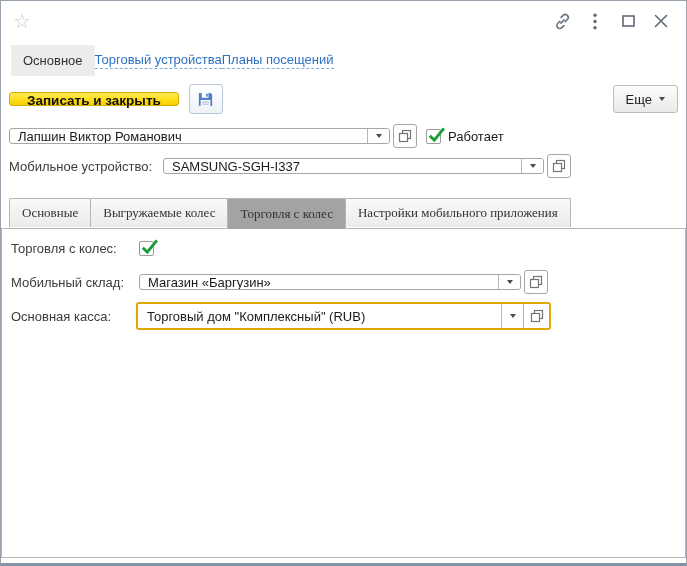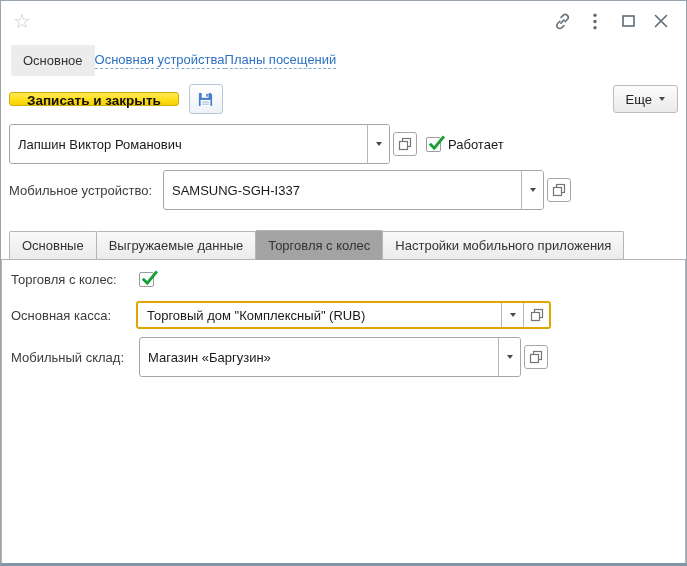--- a/index.html
+++ b/index.html
@@ -48,37 +48,37 @@
     border:1px solid #bdbdbd; border-radius:3px; cursor:pointer;
     font-family:"Liberation Sans",sans-serif;
   }
   .caret { width:0; height:0; border-left:3.5px solid transparent; border-right:3.5px solid transparent; border-top:4.5px solid #4a4a4a; }
 
   
   .form-area { padding:10px 8px 0 8px; }
   .frow { display:flex; align-items:center; margin-bottom:6px; }
   .flabel { font-size:13px; color:#3c3c3c; }
   .flabel.top { width:154px; flex:none; }
-  .field { display:flex; align-items:stretch; height:40px; background:#fff;
+  .field { display:flex; align-items:stretch; height:16px; background:#fff;
            border:1px solid #a6a6a6; border-radius:3px; overflow:hidden; }
   .field .val { flex:1; display:flex; align-items:center; padding:0 8px; font-size:13px; color:#1a1a1a; white-space:nowrap; overflow:hidden; cursor:text; }
   .dd-btn { width:22px; flex:none; display:flex; align-items:center; justify-content:center;
             border-left:1px solid #b6b6b6; background:#fff; cursor:pointer; }
   .open-btn { width:24px; height:24px; margin-left:3px; flex:none;
               display:flex; align-items:center; justify-content:center;
               border:1px solid #a6a6a6; border-radius:3px; background:#fff; cursor:pointer; }
   .field-main.top { width:381px; }
 
   .checkbox { position:relative; width:15px; height:15px; border:1px solid #9b9b9b;
               border-radius:2px; background:#fff; flex:none; cursor:pointer; }
   .checkbox svg { position:absolute; top:-4px; left:0; overflow:visible; }
   .cb-label { margin-left:7px; font-size:13px; color:#1a1a1a; }
 
   
-  .tabstrip { display:flex; align-items:flex-end; padding:14px 8px 0 8px; position:relative; }
+  .tabstrip { display:flex; align-items:flex-start; padding:14px 8px 0 8px; position:relative;font-family:Liberation Serif, serif; }
   .tab { position:relative; padding:6px 12px; font-size:13px; color:#333;
          background:linear-gradient(#f9f9f9,#ebebeb);
          border:1px solid #b5b5b5; border-bottom:none; border-radius:2px 2px 0 0;
          cursor:pointer; white-space:nowrap; z-index:1; }
   .tab + .tab { margin-left:-1px; }
   .tab.active { background:#a3a3a3; padding-top:7px; padding-bottom:7px;
                 margin-bottom:-1px; z-index:5; cursor:default; }
 
   .panel { position:relative; margin:0 0; height:330px; background:#fff;
            border:1px solid #b5b5b5; padding:9px 0 0 9px; z-index:0; }
@@ -124,21 +124,21 @@
     </span>
     <span class="tb-ico">
       <svg width="14" height="14" viewBox="0 0 14 14" stroke="#5f6a75" stroke-width="1.6" stroke-linecap="round">
         <path d="M1.5 1.5 L12.5 12.5 M12.5 1.5 L1.5 12.5"></path>
       </svg>
     </span>
   </div>
 
   <div class="navbar">
     <span class="nav-chip">Основное</span>
-    <span class="nav-link">Основная устройства</span>
+    <span class="nav-link">Торговый устройства</span>
     <span class="nav-link">Планы посещений</span>
   </div>
 
   <div class="toolbar">
     <button class="btn-primary">Записать и закрыть</button>
     <button class="btn-save">
       <span style="display:flex;">
         <svg width="17" height="17" viewBox="0 0 16 16">
           <path d="M1.8 1.8 H12.6 L14.2 3.4 V14.2 H1.8 Z" fill="#4a7dc9"></path>
           <rect x="4.4" y="1.8" width="6.4" height="4.6" fill="#fff"></rect>
@@ -190,62 +190,62 @@
         <svg width="14" height="14" viewBox="0 0 14 14">
           <rect x="4.5" y="1.5" width="8" height="8" fill="#fff" stroke="#757575" stroke-width="1.2"></rect>
           <rect x="1.5" y="4.5" width="8" height="8" fill="#fff" stroke="#757575" stroke-width="1.2"></rect>
         </svg>
       </span>
     </div>
   </div>
 
   <div class="tabstrip">
     <span class="tab">Основные</span>
-    <span class="tab">Выгружаемые данные</span>
+    <span class="tab">Выгружаемые колес</span>
     <span class="tab active">Торговля с колес</span>
     <span class="tab">Настройки мобильного приложения</span>
   </div>
 
   <div class="panel">
 
     <div class="prow cbrow">
       <span class="flabel panel-lab">Торговля с колес:</span>
       <span class="checkbox">
         <svg width="18" height="16" viewBox="0 0 16 14" fill="none" stroke="#169f35" stroke-width="2.6">
           <polyline points="2.5,8.5 6.5,12.5 15,2"></polyline>
+        </svg>
+      </span>
+    </div>
+
+    <div class="prow">
+      <span class="flabel panel-lab">Мобильный склад:</span>
+      <div class="field field-main panel-w">
+        <span class="val">Магазин «Баргузин»</span>
+        <span class="dd-btn">
+            <span class="caret"></span>
+          </span>
+      </div>
+      <span class="open-btn">
+        <svg width="14" height="14" viewBox="0 0 14 14">
+          <rect x="4.5" y="1.5" width="8" height="8" fill="#fff" stroke="#757575" stroke-width="1.2"></rect>
+          <rect x="1.5" y="4.5" width="8" height="8" fill="#fff" stroke="#757575" stroke-width="1.2"></rect>
         </svg>
       </span>
     </div>
 
     <div class="prow">
       <span class="flabel panel-lab">Основная касса:</span>
       <div class="focus-wrap">
         <span class="val">Торговый дом "Комплексный" (RUB)</span>
         <span class="dd-btn">
             <span class="caret"></span>
           </span>
         <span class="open-inline">
           <svg width="14" height="14" viewBox="0 0 14 14">
             <rect x="4.5" y="1.5" width="8" height="8" fill="#fff" stroke="#757575" stroke-width="1.2"></rect>
             <rect x="1.5" y="4.5" width="8" height="8" fill="#fff" stroke="#757575" stroke-width="1.2"></rect>
           </svg>
         </span>
       </div>
     </div>
 
-    <div class="prow">
-      <span class="flabel panel-lab">Мобильный склад:</span>
-      <div class="field field-main panel-w">
-        <span class="val">Магазин «Баргузин»</span>
-        <span class="dd-btn">
-            <span class="caret"></span>
-          </span>
-      </div>
-      <span class="open-btn">
-        <svg width="14" height="14" viewBox="0 0 14 14">
-          <rect x="4.5" y="1.5" width="8" height="8" fill="#fff" stroke="#757575" stroke-width="1.2"></rect>
-          <rect x="1.5" y="4.5" width="8" height="8" fill="#fff" stroke="#757575" stroke-width="1.2"></rect>
-        </svg>
-      </span>
-    </div>
-
   </div>
 </div>
 
 </body></html>

